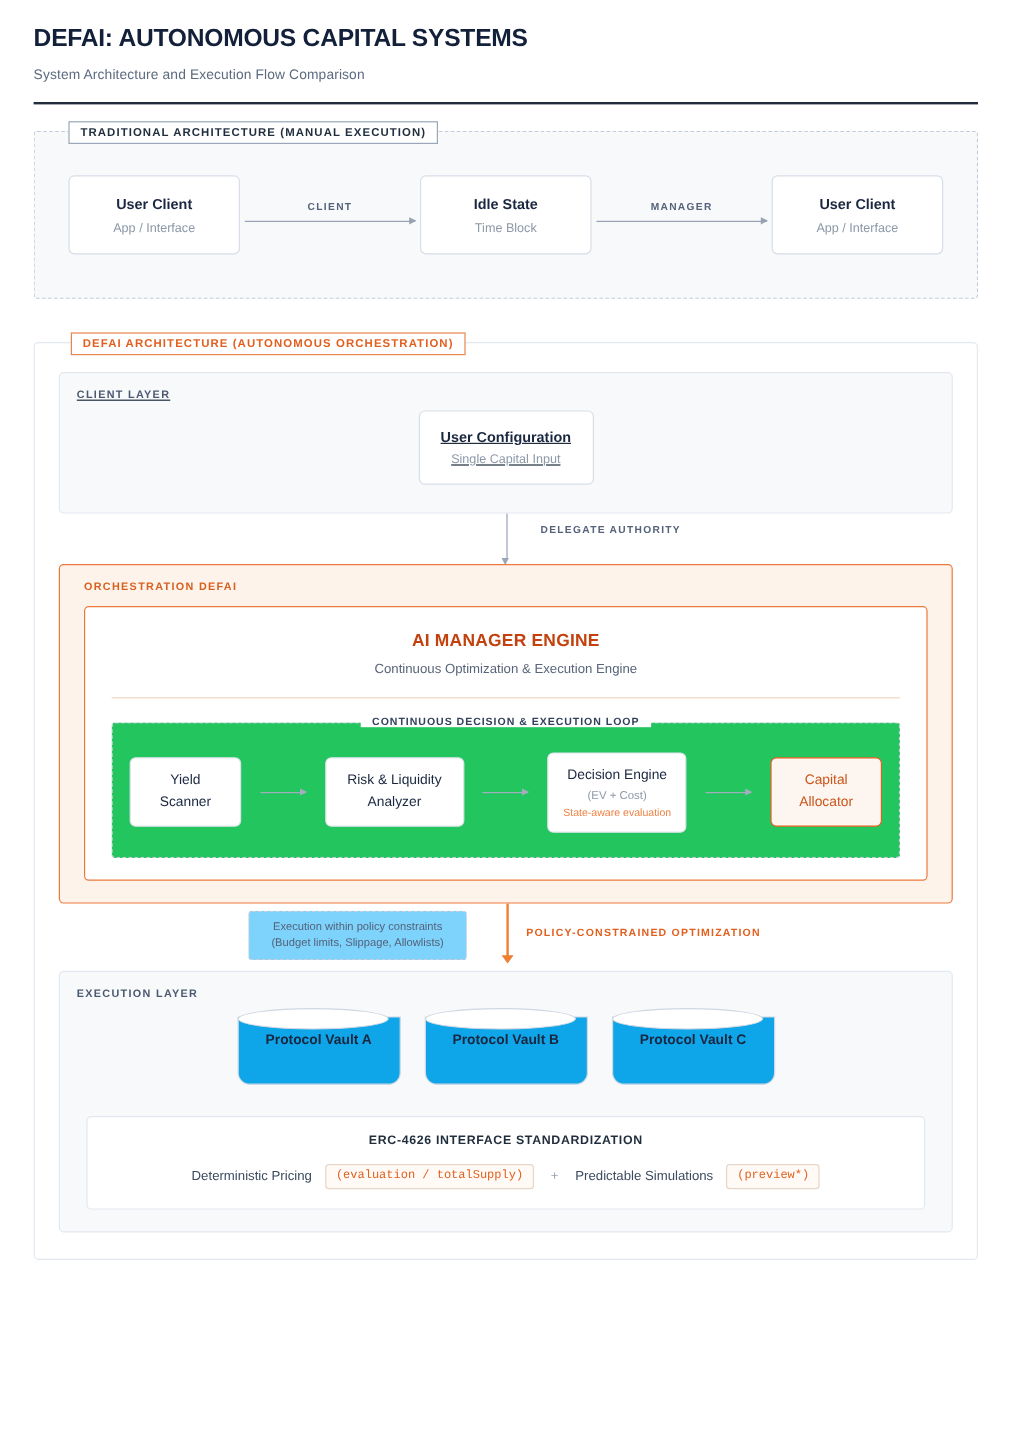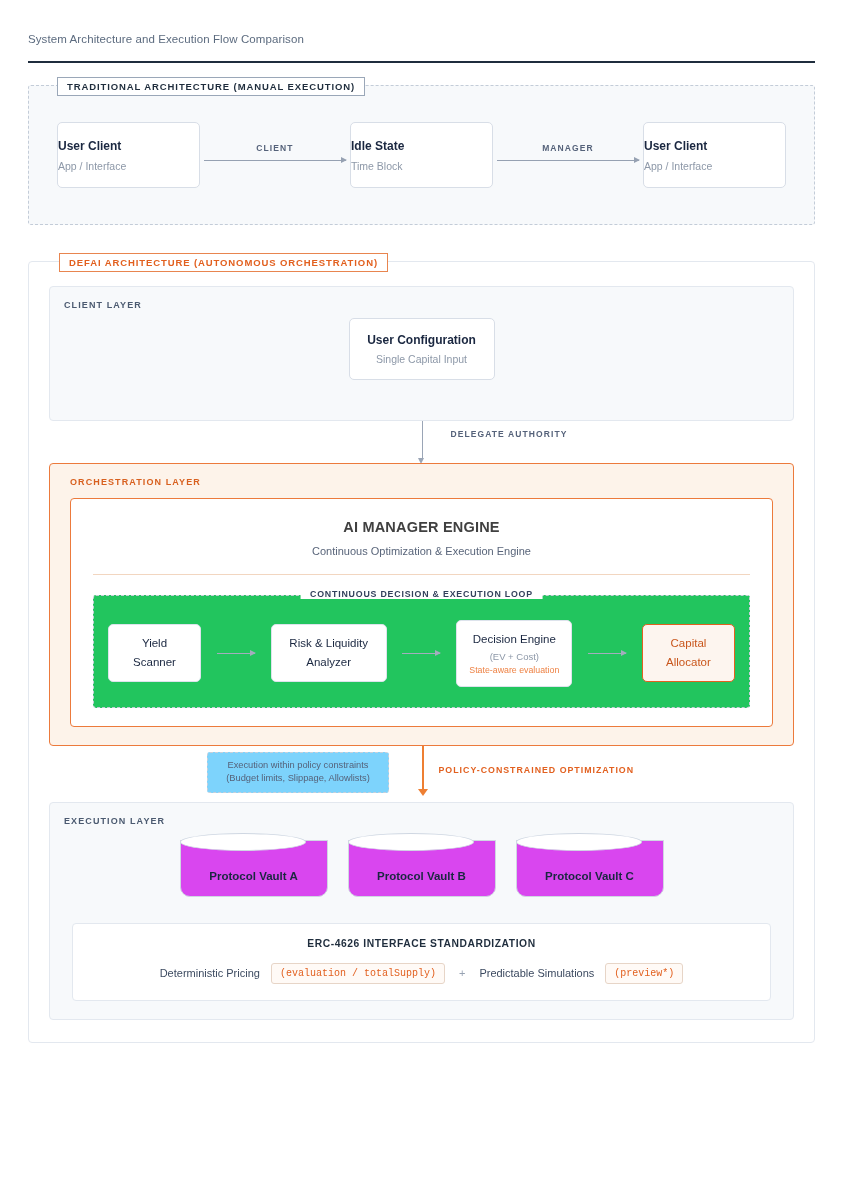--- a/index.html
+++ b/index.html
@@ -70,20 +70,21 @@
     height: 100%;
   }
   .node-box {
     background: #ffffff;
     border: 1px solid #d8dee7;
     border-radius: 5px;
     width: 143px;
     height: 66px;
     display: flex;
     flex-direction: column;
+    align-items: center;
     justify-content: center;
     gap: 7px;
   }
   .node-title { font-size: 12px; font-weight: bold; color: #1a2740; }
   .node-sub { font-size: 10.5px; color: #8d98a8; }
 
   .flow {
     flex: 1;
     display: flex;
     flex-direction: column;
@@ -137,21 +138,21 @@
     position: relative;
   }
   .layer-label {
     font-size: 9px;
     font-weight: bold;
     letter-spacing: 1.1px;
     color: #4b5a70;
   }
 
   
-  .client-layer { height: 135px; }
+  .client-layer { height: 118px; text-decoration: underline; }
   .client-center {
     display: flex;
     justify-content: center;
     margin-top: 8px;
   }
   .user-config-box {
     background: #ffffff;
     border: 1px solid #d8dee7;
     border-radius: 5px;
     width: 146px;
@@ -210,21 +211,21 @@
     margin-top: 11px;
     border: 1.5px solid #ec7a3c;
     border-radius: 4px;
     background: #ffffff;
     padding: 20px 22px 18px 22px;
   }
   .engine-title {
     text-align: center;
     font-size: 14.5px;
     font-weight: bold;
-    color: #404040;
+    color: #c2410c;
     letter-spacing: 0.2px;
   }
   .engine-sub {
     text-align: center;
     margin-top: 10px;
     font-size: 11px;
     color: #59657a;
   }
   .engine-rule {
     margin: 17px 0 0 0;
@@ -350,29 +351,29 @@
   
   .exec-layer { padding-bottom: 18px; }
   .vault-row {
     display: flex;
     justify-content: center;
     gap: 20px;
     margin-top: 14px;
   }
   .vault {
     position: relative;
-    width: 148px;
+    width: 136px;
     height: 57px;
     border: 1px solid #cfd7e2;
     border-radius: 0 0 10px 10px;
-    background: #d946ef;
+    background: #0ea5e9;
     display: flex;
     align-items: flex-end;
     justify-content: center;
-    padding-bottom: 14px;
+    padding-bottom: 30px;
   }
   .vault::before {
     content: "";
     position: absolute;
     left: -1px;
     top: -8px;
     width: 124px;
     height: 16px;
     border: 1px solid #cfd7e2;
     border-radius: 50%;
@@ -420,20 +421,21 @@
     white-space: nowrap;
   }
   .plus { font-size: 11px; color: #97a2b2; padding: 0 3px; }
 </style>
 </head>
 <body>
 
 <div class="page">
 
   <div class="header">
+    <div class="main-title">DEFAI: AUTONOMOUS CAPITAL SYSTEMS</div>
     <div class="sub-title">System Architecture and Execution Flow Comparison</div>
     <div class="title-rule"></div>
   </div>
 
   <div class="panel trad-panel">
     <div class="panel-legend">TRADITIONAL ARCHITECTURE (MANUAL EXECUTION)</div>
     <div class="trad-row">
 
       <div class="node-box">
         <div class="node-title">User Client</div>
@@ -475,21 +477,21 @@
         </div>
       </div>
     </div>
 
     <div class="connector">
       <div class="conn-line"></div>
       <div class="conn-label">DELEGATE AUTHORITY</div>
     </div>
 
     <div class="layer-box orch-layer">
-      <div class="layer-label">ORCHESTRATION LAYER</div>
+      <div class="layer-label">ORCHESTRATION DEFAI</div>
 
       <div class="engine-box">
         <div class="engine-title">AI MANAGER ENGINE</div>
         <div class="engine-sub">Continuous Optimization &amp; Execution Engine</div>
         <div class="engine-rule"></div>
 
         <div class="loop-panel">
           <div class="loop-legend">CONTINUOUS DECISION &amp; EXECUTION LOOP</div>
           <div class="loop-row">
 

